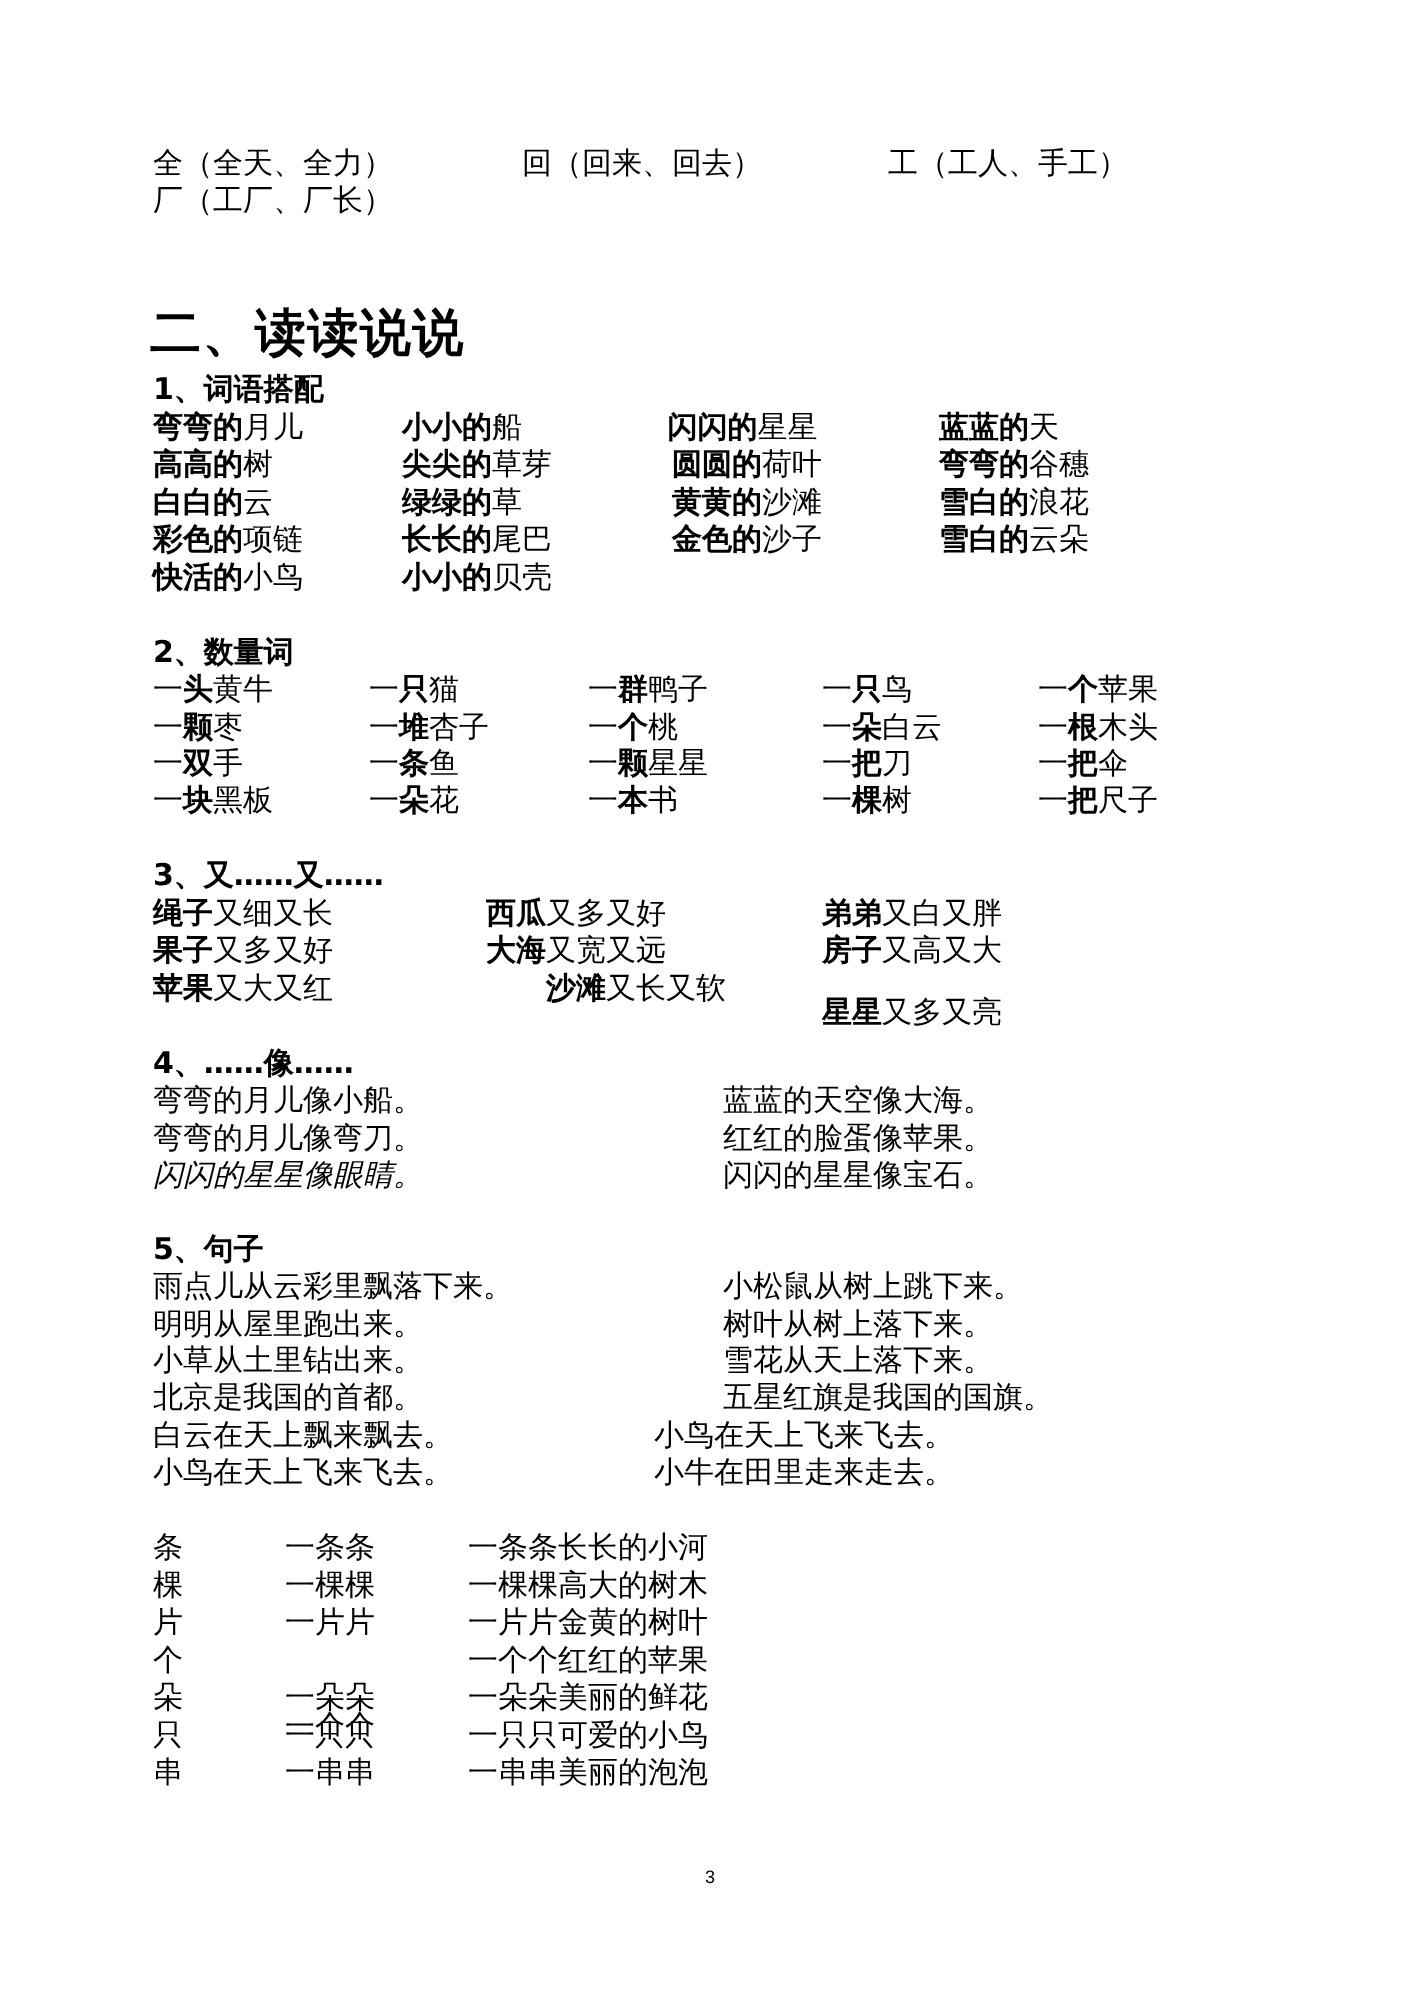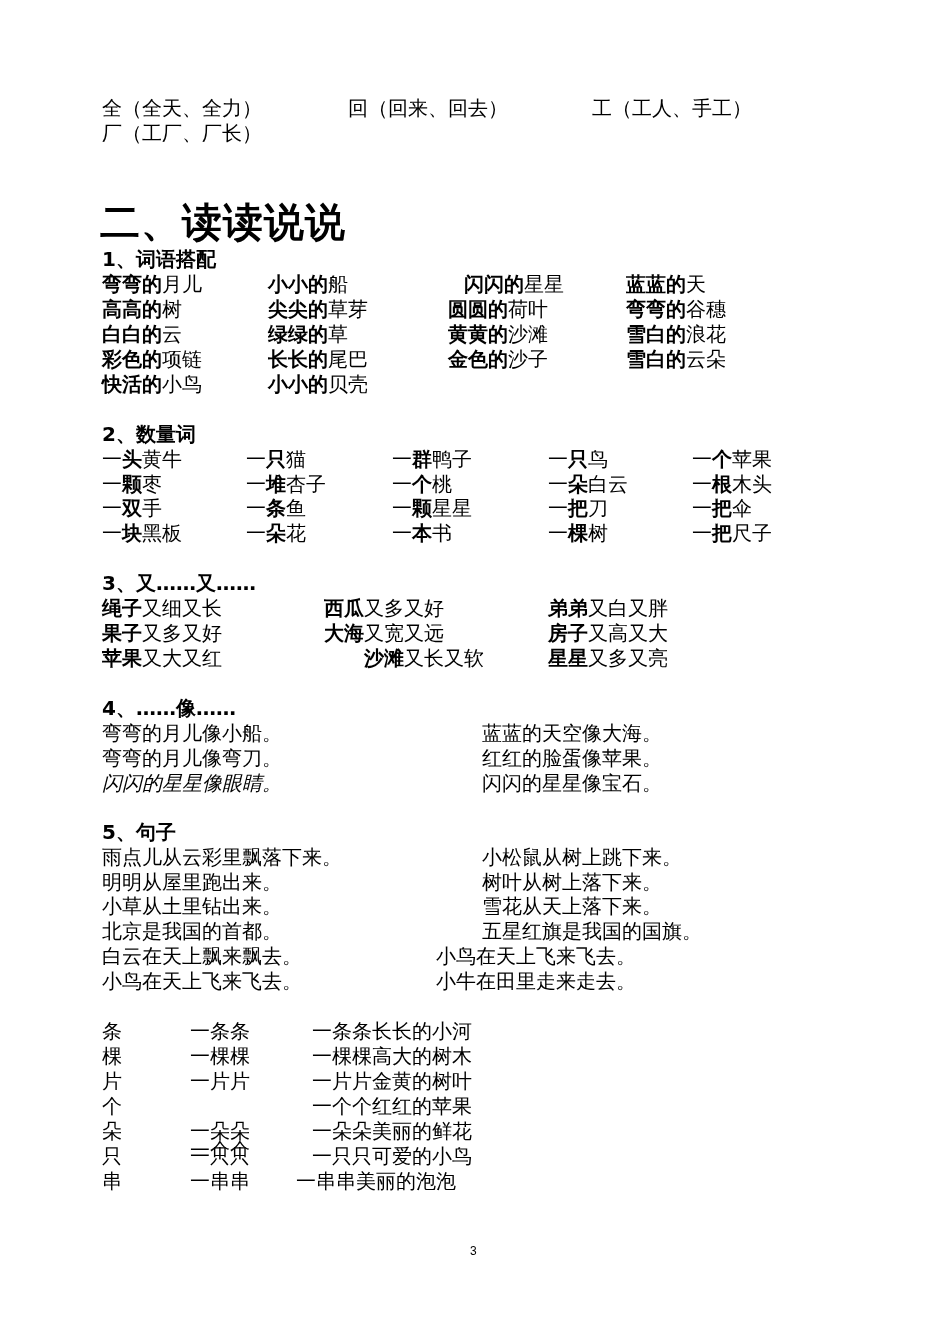--- a/index.html
+++ b/index.html
@@ -1,21 +1,21 @@
 <!DOCTYPE html>
 <html><head>
 <meta charset="utf-8">
 <style>
   html, body { margin: 0; padding: 0; background: #ffffff; }
   body { width: 950px; height: 1344px; position: relative; overflow: hidden;
          font-family: "DejaVu Serif", "Liberation Serif", serif; color: #000; }
   .line { position: absolute; left: 102px; height: 25px; font-size: 20px; line-height: 25px; white-space: nowrap; }
   .cell { position: absolute; top: 0; white-space: nowrap; }
   .b { font-weight: bold; font-family: "DejaVu Sans", "Liberation Sans", sans-serif; }
-  .h1 { position: absolute; left: 100px; top: 200px; font-size: 40px; font-weight: bold;
+  .h1 { position: absolute; left: 100px; top: 200px; font-size: 34px; font-weight: bold;
         font-family: "DejaVu Sans", "Liberation Sans", sans-serif; line-height: 44px; letter-spacing: 1px; }
   .h2 { font-weight: bold; font-family: "DejaVu Sans", "Liberation Sans", sans-serif; }
   .pgnum { position: absolute; left: 470px; top: 1244px; font-size: 12px;
            font-family: "Liberation Sans", sans-serif; }
 </style>
 </head>
 <body>
 
 <div class="line" style="top:96px;">
   <span class="cell" style="left:0px;">全（全天、全力）</span>
@@ -26,21 +26,21 @@
   <span class="cell" style="left:0px;">厂（工厂、厂长）</span>
 </div>
 
 <div class="h1">二、读读说说</div>
 
 <div class="line h2" style="top:247px;">1、词语搭配</div>
 <div id="wp">
     <div class="line" style="top:272px;">
       <span class="cell" style="left:0px;"><span class="b">弯弯的</span><span>月儿</span></span>
       <span class="cell" style="left:166px;"><span class="b">小小的</span><span>船</span></span>
-      <span class="cell" style="left:362px;"><span class="b">闪闪的</span><span>星星</span></span>
+      <span class="cell" style="left:343px;"><span class="b">闪闪的</span><span>星星</span></span>
       <span class="cell" style="left:524px;"><span class="b">蓝蓝的</span><span>天</span></span>
     </div>
     <div class="line" style="top:297px;">
       <span class="cell" style="left:0px;"><span class="b">高高的</span><span>树</span></span>
       <span class="cell" style="left:166px;"><span class="b">尖尖的</span><span>草芽</span></span>
       <span class="cell" style="left:346px;"><span class="b">圆圆的</span><span>荷叶</span></span>
       <span class="cell" style="left:524px;"><span class="b">弯弯的</span><span>谷穗</span></span>
     </div>
     <div class="line" style="top:322px;">
       <span class="cell" style="left:0px;"><span class="b">白白的</span><span>云</span></span>
@@ -100,21 +100,21 @@
       <span class="cell" style="left:446px;"><span class="b">弟弟</span><span>又白又胖</span></span>
     </div>
     <div class="line" style="top:621px;">
       <span class="cell" style="left:0px;"><span class="b">果子</span><span>又多又好</span></span>
       <span class="cell" style="left:222px;"><span class="b">大海</span><span>又宽又远</span></span>
       <span class="cell" style="left:446px;"><span class="b">房子</span><span>又高又大</span></span>
     </div>
     <div class="line" style="top:646px;">
       <span class="cell" style="left:0px;"><span class="b">苹果</span><span>又大又红</span></span>
       <span class="cell" style="left:222px;margin-left:40px;"><span class="b">沙滩</span><span>又长又软</span></span>
-      <span class="cell" style="left:446px;"><span class="b">星星</span><span>又多又亮</span></span>
+      <span class="cell" style="left:446px;margin-top:16px;"><span class="b">星星</span><span>又多又亮</span></span>
     </div>
   </div>
 
 <div class="line h2" style="top:696px;">4、……像……</div>
 <div id="xi">
     <div class="line" style="top:721px;">
       <span class="cell" style="left:0px;">弯弯的月儿像小船。</span>
       <span class="cell" style="left:380px;">蓝蓝的天空像大海。</span>
     </div>
     <div class="line" style="top:746px;">
@@ -182,17 +182,17 @@
       <span class="cell" style="left:210px;">一朵朵美丽的鲜花</span>
     </div>
     <div class="line" style="top:1144px;">
       <span class="cell" style="left:0px;">只</span>
       <span class="cell" style="left:88px;">一只只</span>
       <span class="cell" style="left:210px;">一只只可爱的小鸟</span>
     </div>
     <div class="line" style="top:1169px;">
       <span class="cell" style="left:0px;">串</span>
       <span class="cell" style="left:88px;">一串串</span>
-      <span class="cell" style="left:194px;">一串串美丽的泡泡</span>
+      <span class="cell" style="left:210px;">一串串美丽的泡泡</span>
     </div>
   </div>
 
 <div class="pgnum">3</div>
 
 </body></html>

